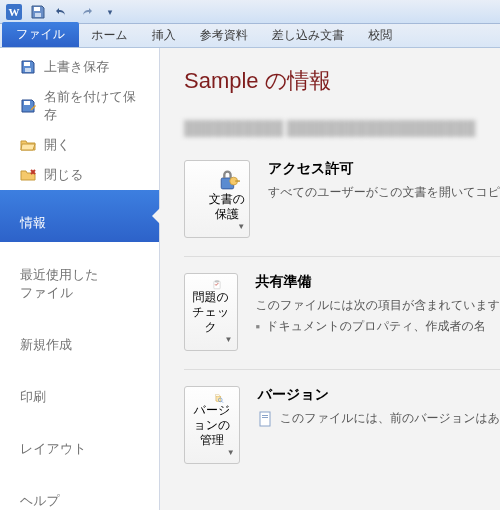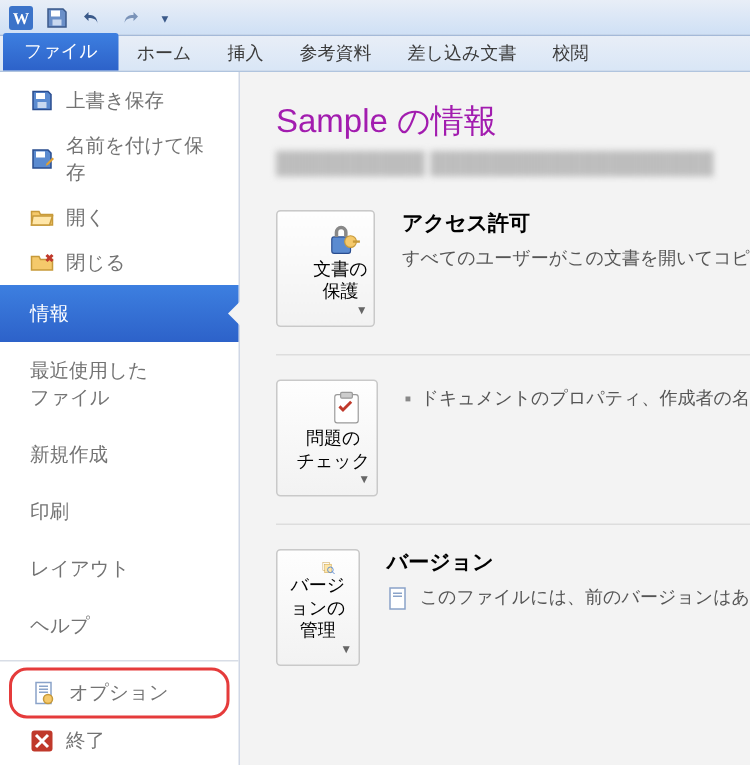--- a/index.html
+++ b/index.html
@@ -74,21 +74,21 @@
   .nav-item.selected::after {
     content: "";
     position: absolute;
     right: -1px;
     top: 50%;
     margin-top: -8px;
     border: 8px solid transparent;
     border-right-color: #f3f3f3;
   }
   .nav-item.textonly {
-    padding: 10px 14px 10px 20px;
+    padding: 24px 14px 10px 20px;
   }
   .nav-item.highlighted {
     margin: 0 6px;
     padding: 6px 8px 6px 14px;
     border: 2px solid #e53b3b;
     border-radius: 12px;
   }
   .nav-divider {
     height: 1px;
     background: #d8dde6;
@@ -98,23 +98,23 @@
     width: 16px; height: 16px; flex-shrink: 0;
   }
   .content {
     flex: 1;
     background: #f3f3f3;
     padding: 18px 0 0 24px;
     overflow: hidden;
   }
   .page-title {
     font-size: 22px;
-    color: #a21caf;
+    color: #7f1d1d;
     font-weight: normal;
-    margin-bottom: 4px;
+    margin-bottom: 24px;
   }
   .page-sub {
     font-size: 14px;
     color: #bdbdbd;
     margin-bottom: 24px;
     filter: blur(2px);
   }
   .section {
     display: flex;
     gap: 18px;
@@ -298,20 +298,22 @@
         <svg width="32" height="32" viewBox="0 0 32 32">
           <rect x="6" y="4" width="20" height="24" rx="2" fill="#fff" stroke="#999"></rect>
           <rect x="11" y="2" width="10" height="5" rx="1" fill="#ccc" stroke="#999"></rect>
           <path d="M10 14l3 3 7-7" stroke="#c0392b" stroke-width="2.5" fill="none"></path>
         </svg>
         <div class="bi-label" style="white-space:pre-line;">問題の
 チェック</div>
         <div class="drop">▼</div>
       </div>
       <div class="section-text">
+        <div class="hd">共有準備</div>
+        <div class="desc">このファイルには次の項目が含まれています</div>
         <div class="bullet-row">
           <span style="color:#888;">▪</span>
           <span class="desc">ドキュメントのプロパティ、作成者の名</span>
         </div>
       </div>
     </div>
     <div class="hr"></div>
 
     <div class="section">
       <div class="big-btn">

